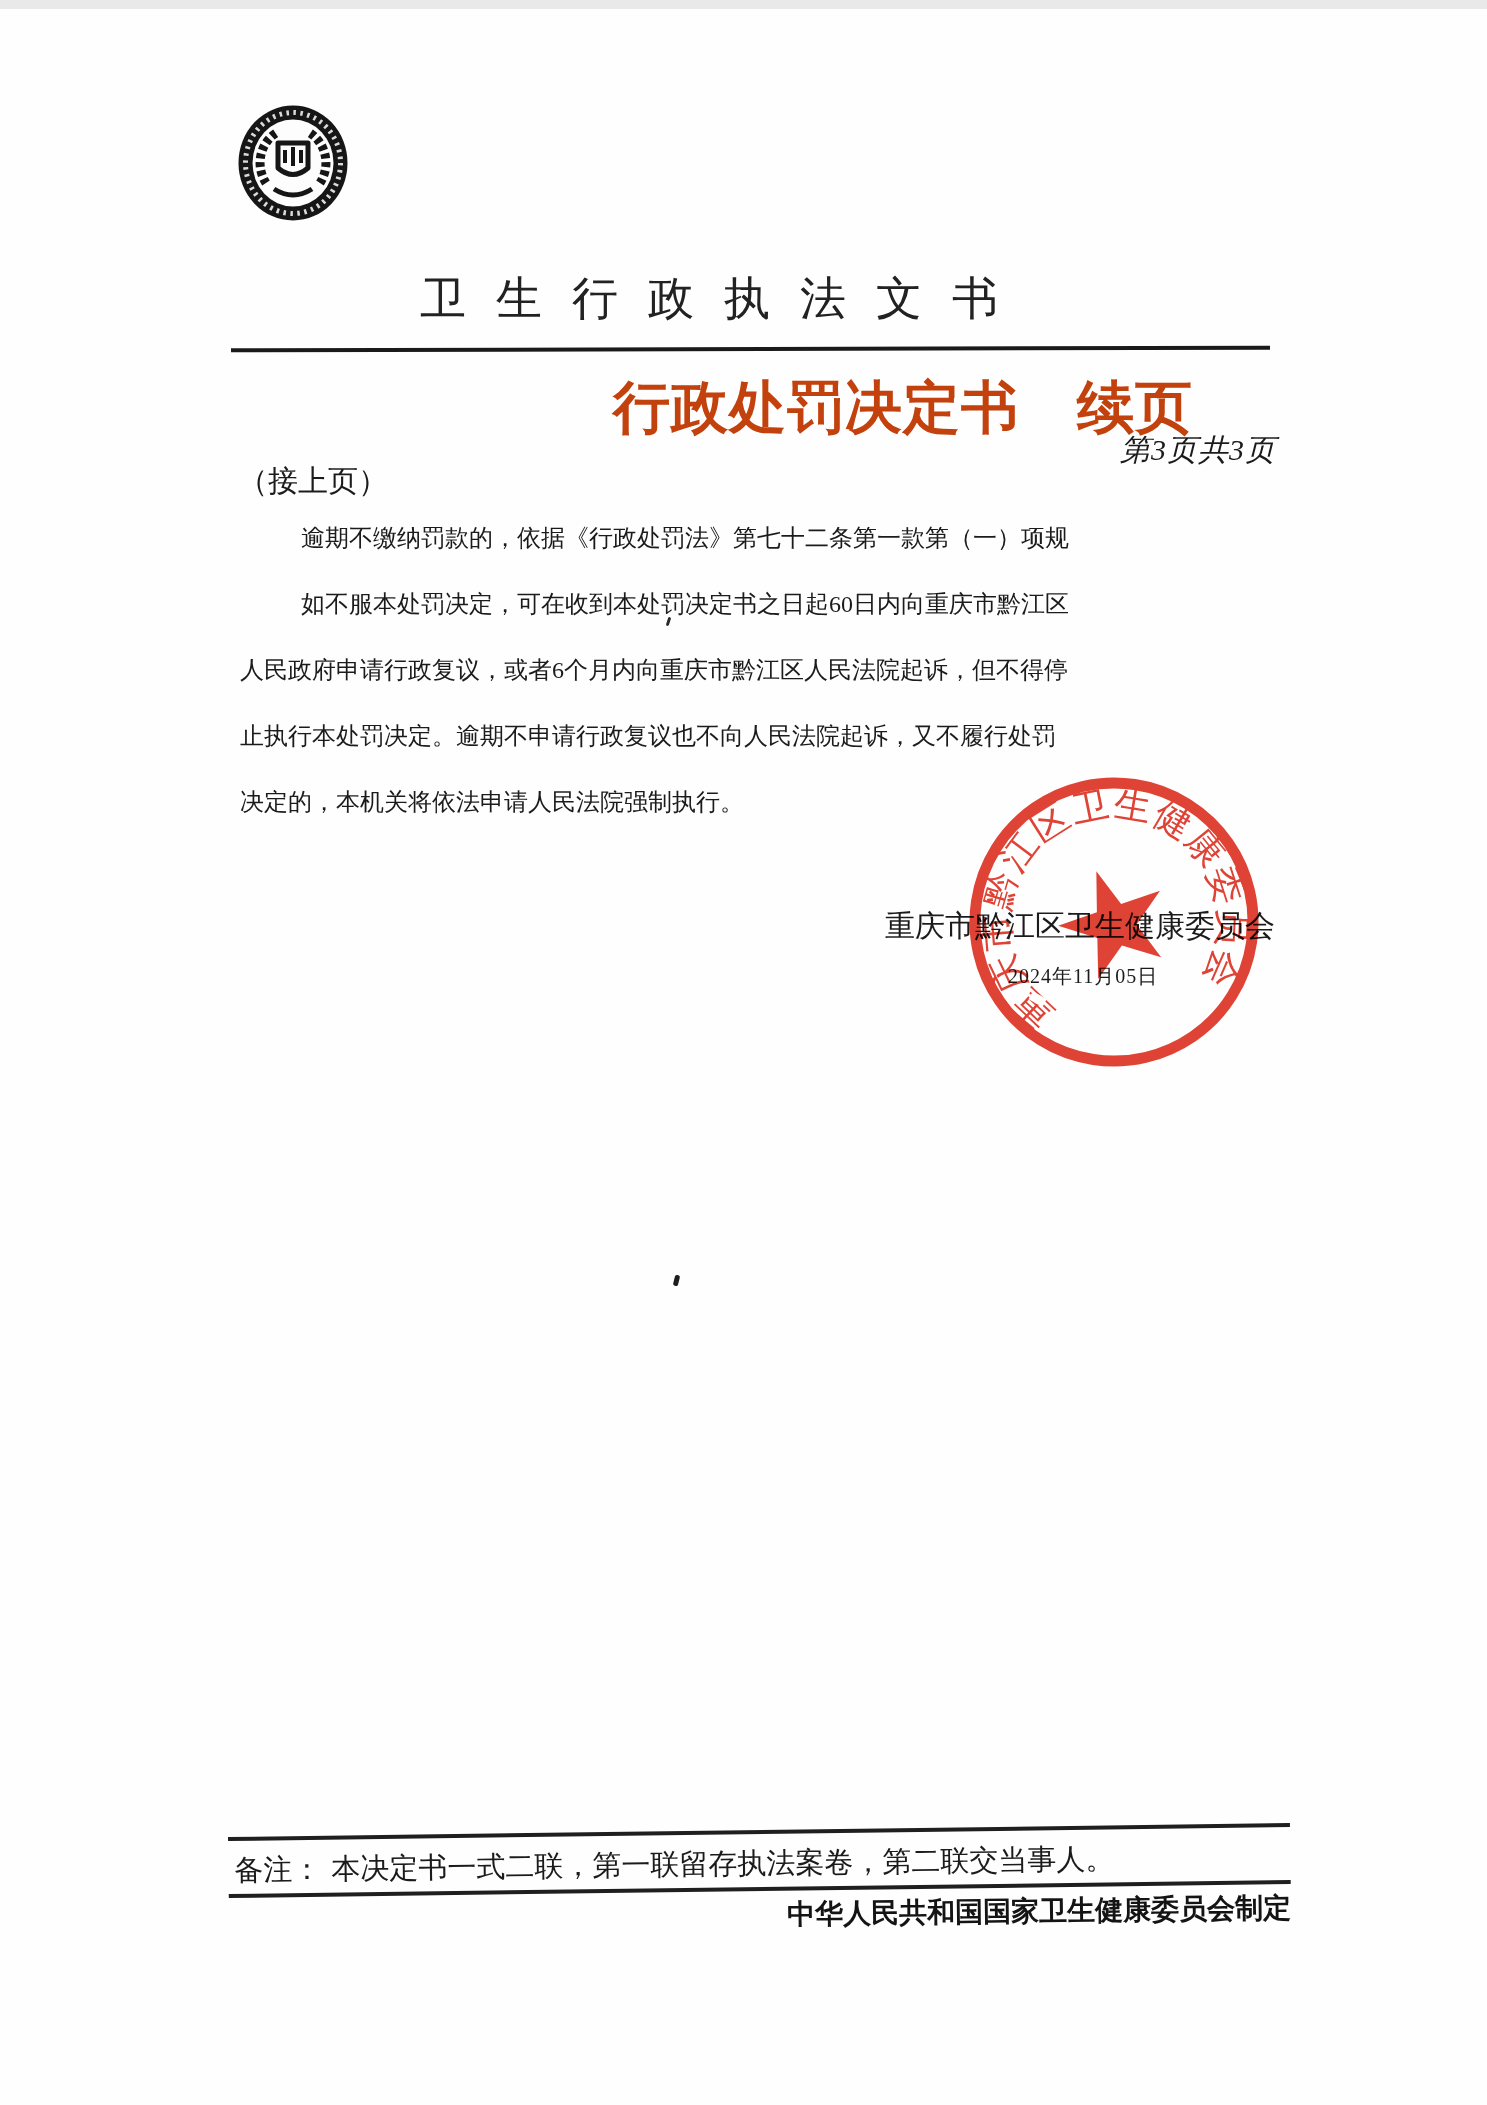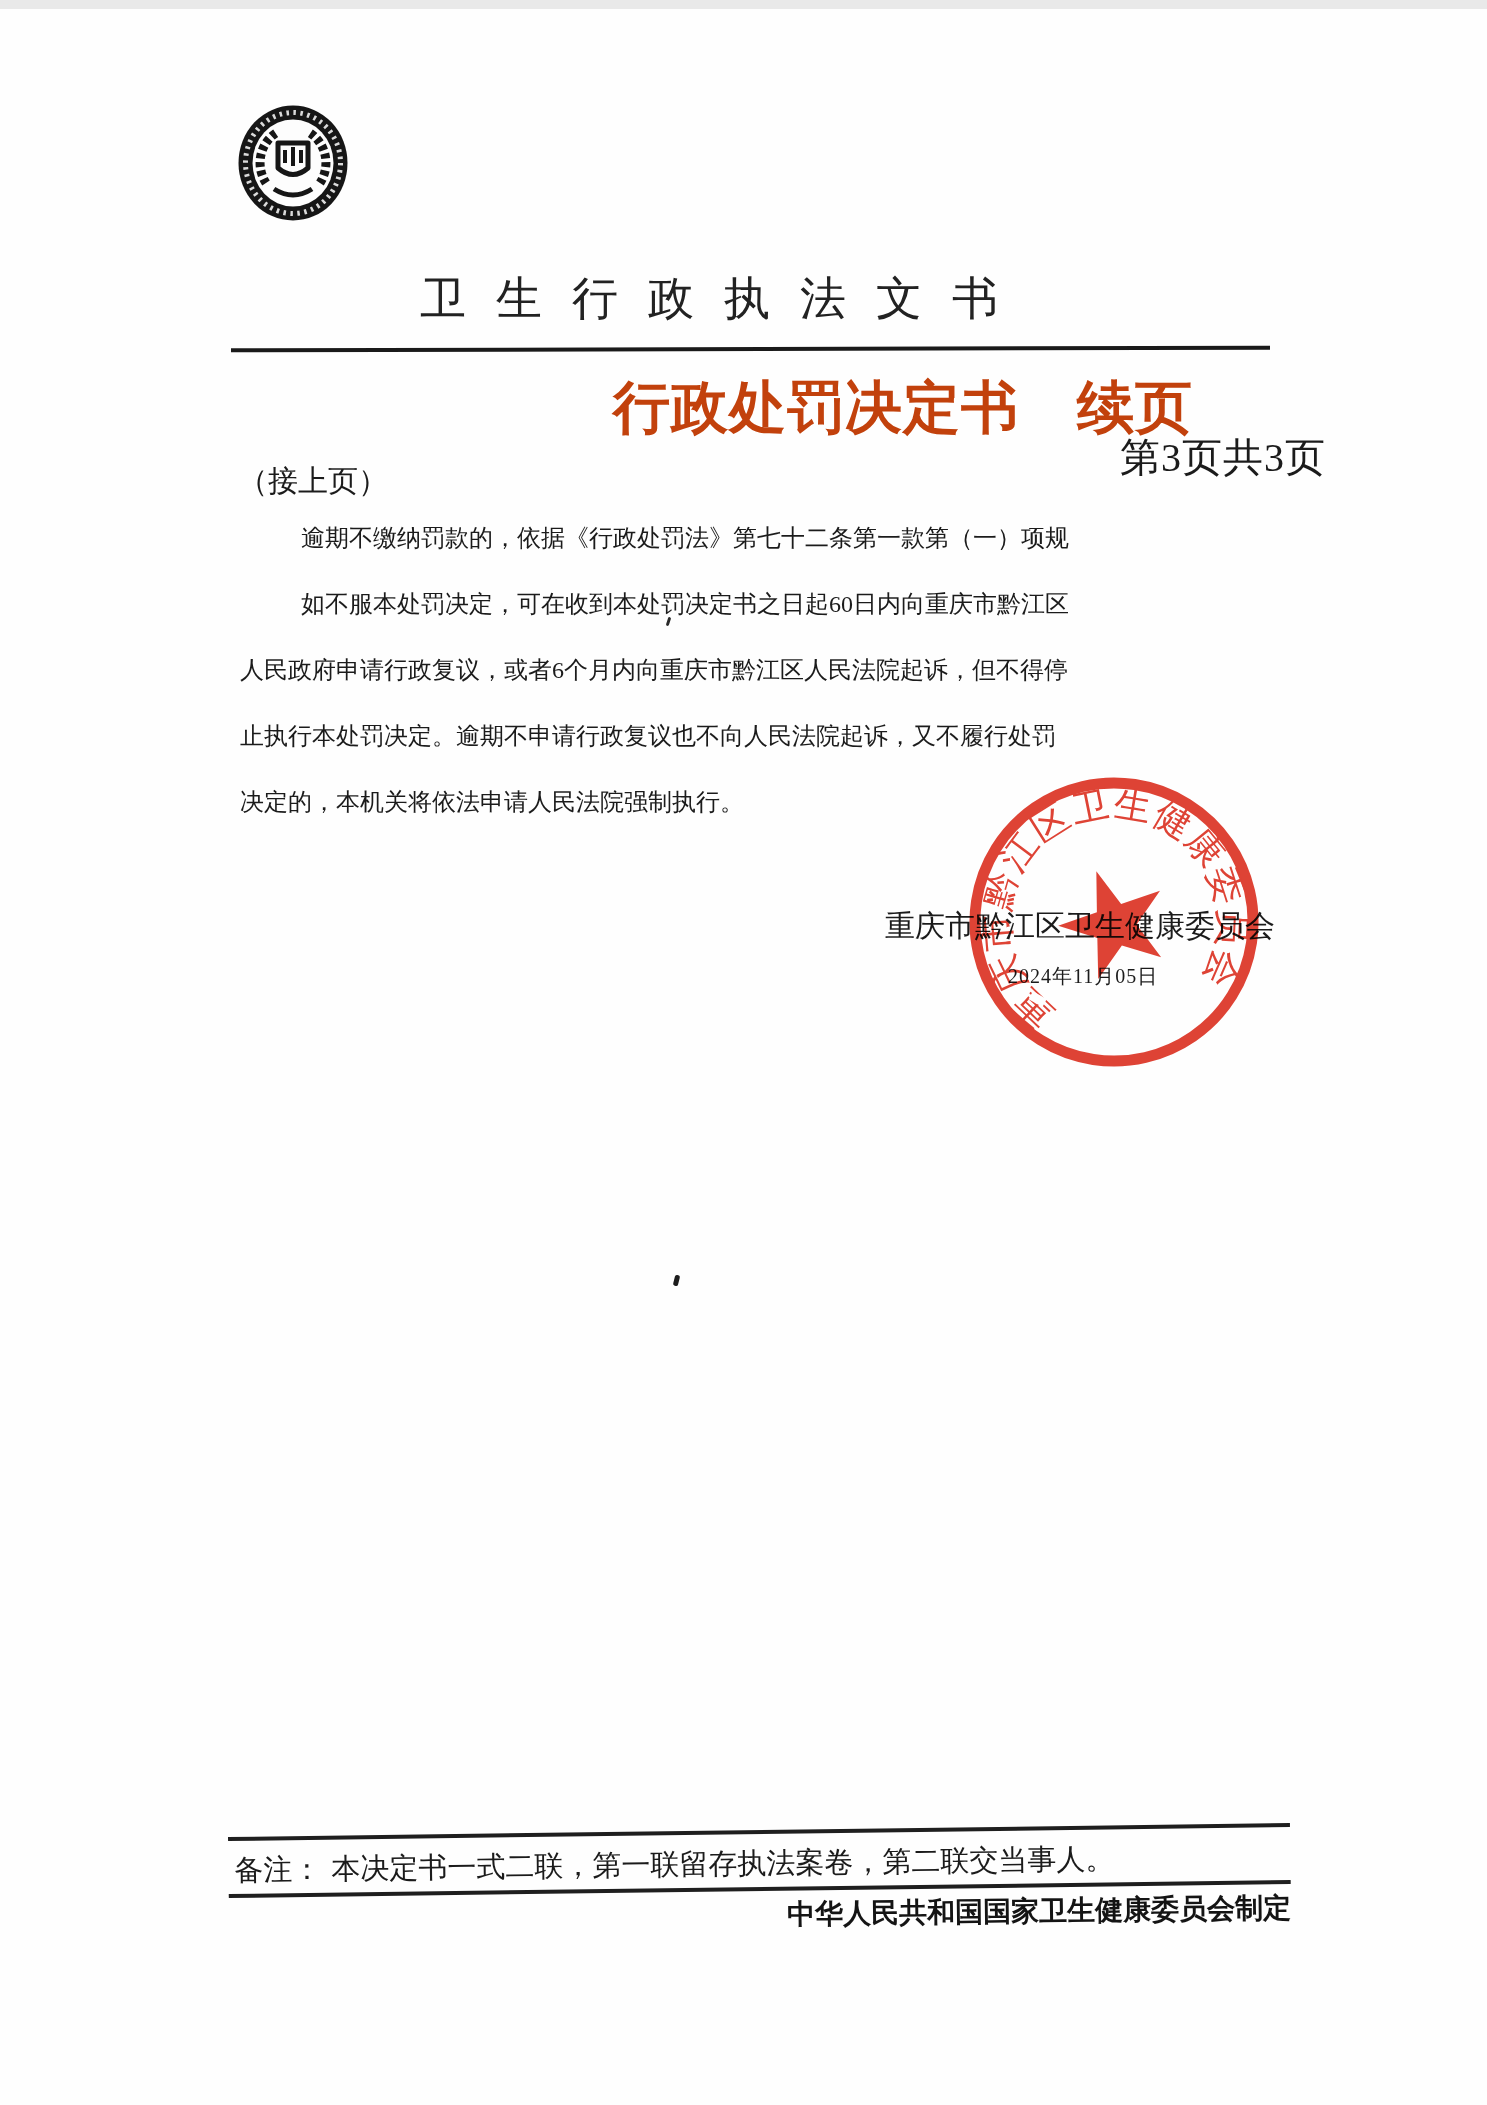--- a/index.html
+++ b/index.html
@@ -28,21 +28,21 @@
     transform:rotate(-0.15deg);
   }
   .doc-title{
     top:361px;left:613px;
     font-size:57px;font-weight:700;
     font-family:Liberation Sans, sans-serif;
     letter-spacing:1px;white-space:nowrap;color:#c2410c;
   }
   .page-indicator{
     top:421px;left:1120px;
-    font-size:40px;letter-spacing:1px;white-space:nowrap;
+    font-size:30px;letter-spacing:1px;white-space:nowrap;font-style:italic;
   }
   .continuation-note{
     top:452px;left:238px;
     font-size:30px;white-space:nowrap;
   }
 
   
   .body-lines{ top:496px;left:240px;width:1020px; }
   .body-line{
     height:66px;line-height:66px;

